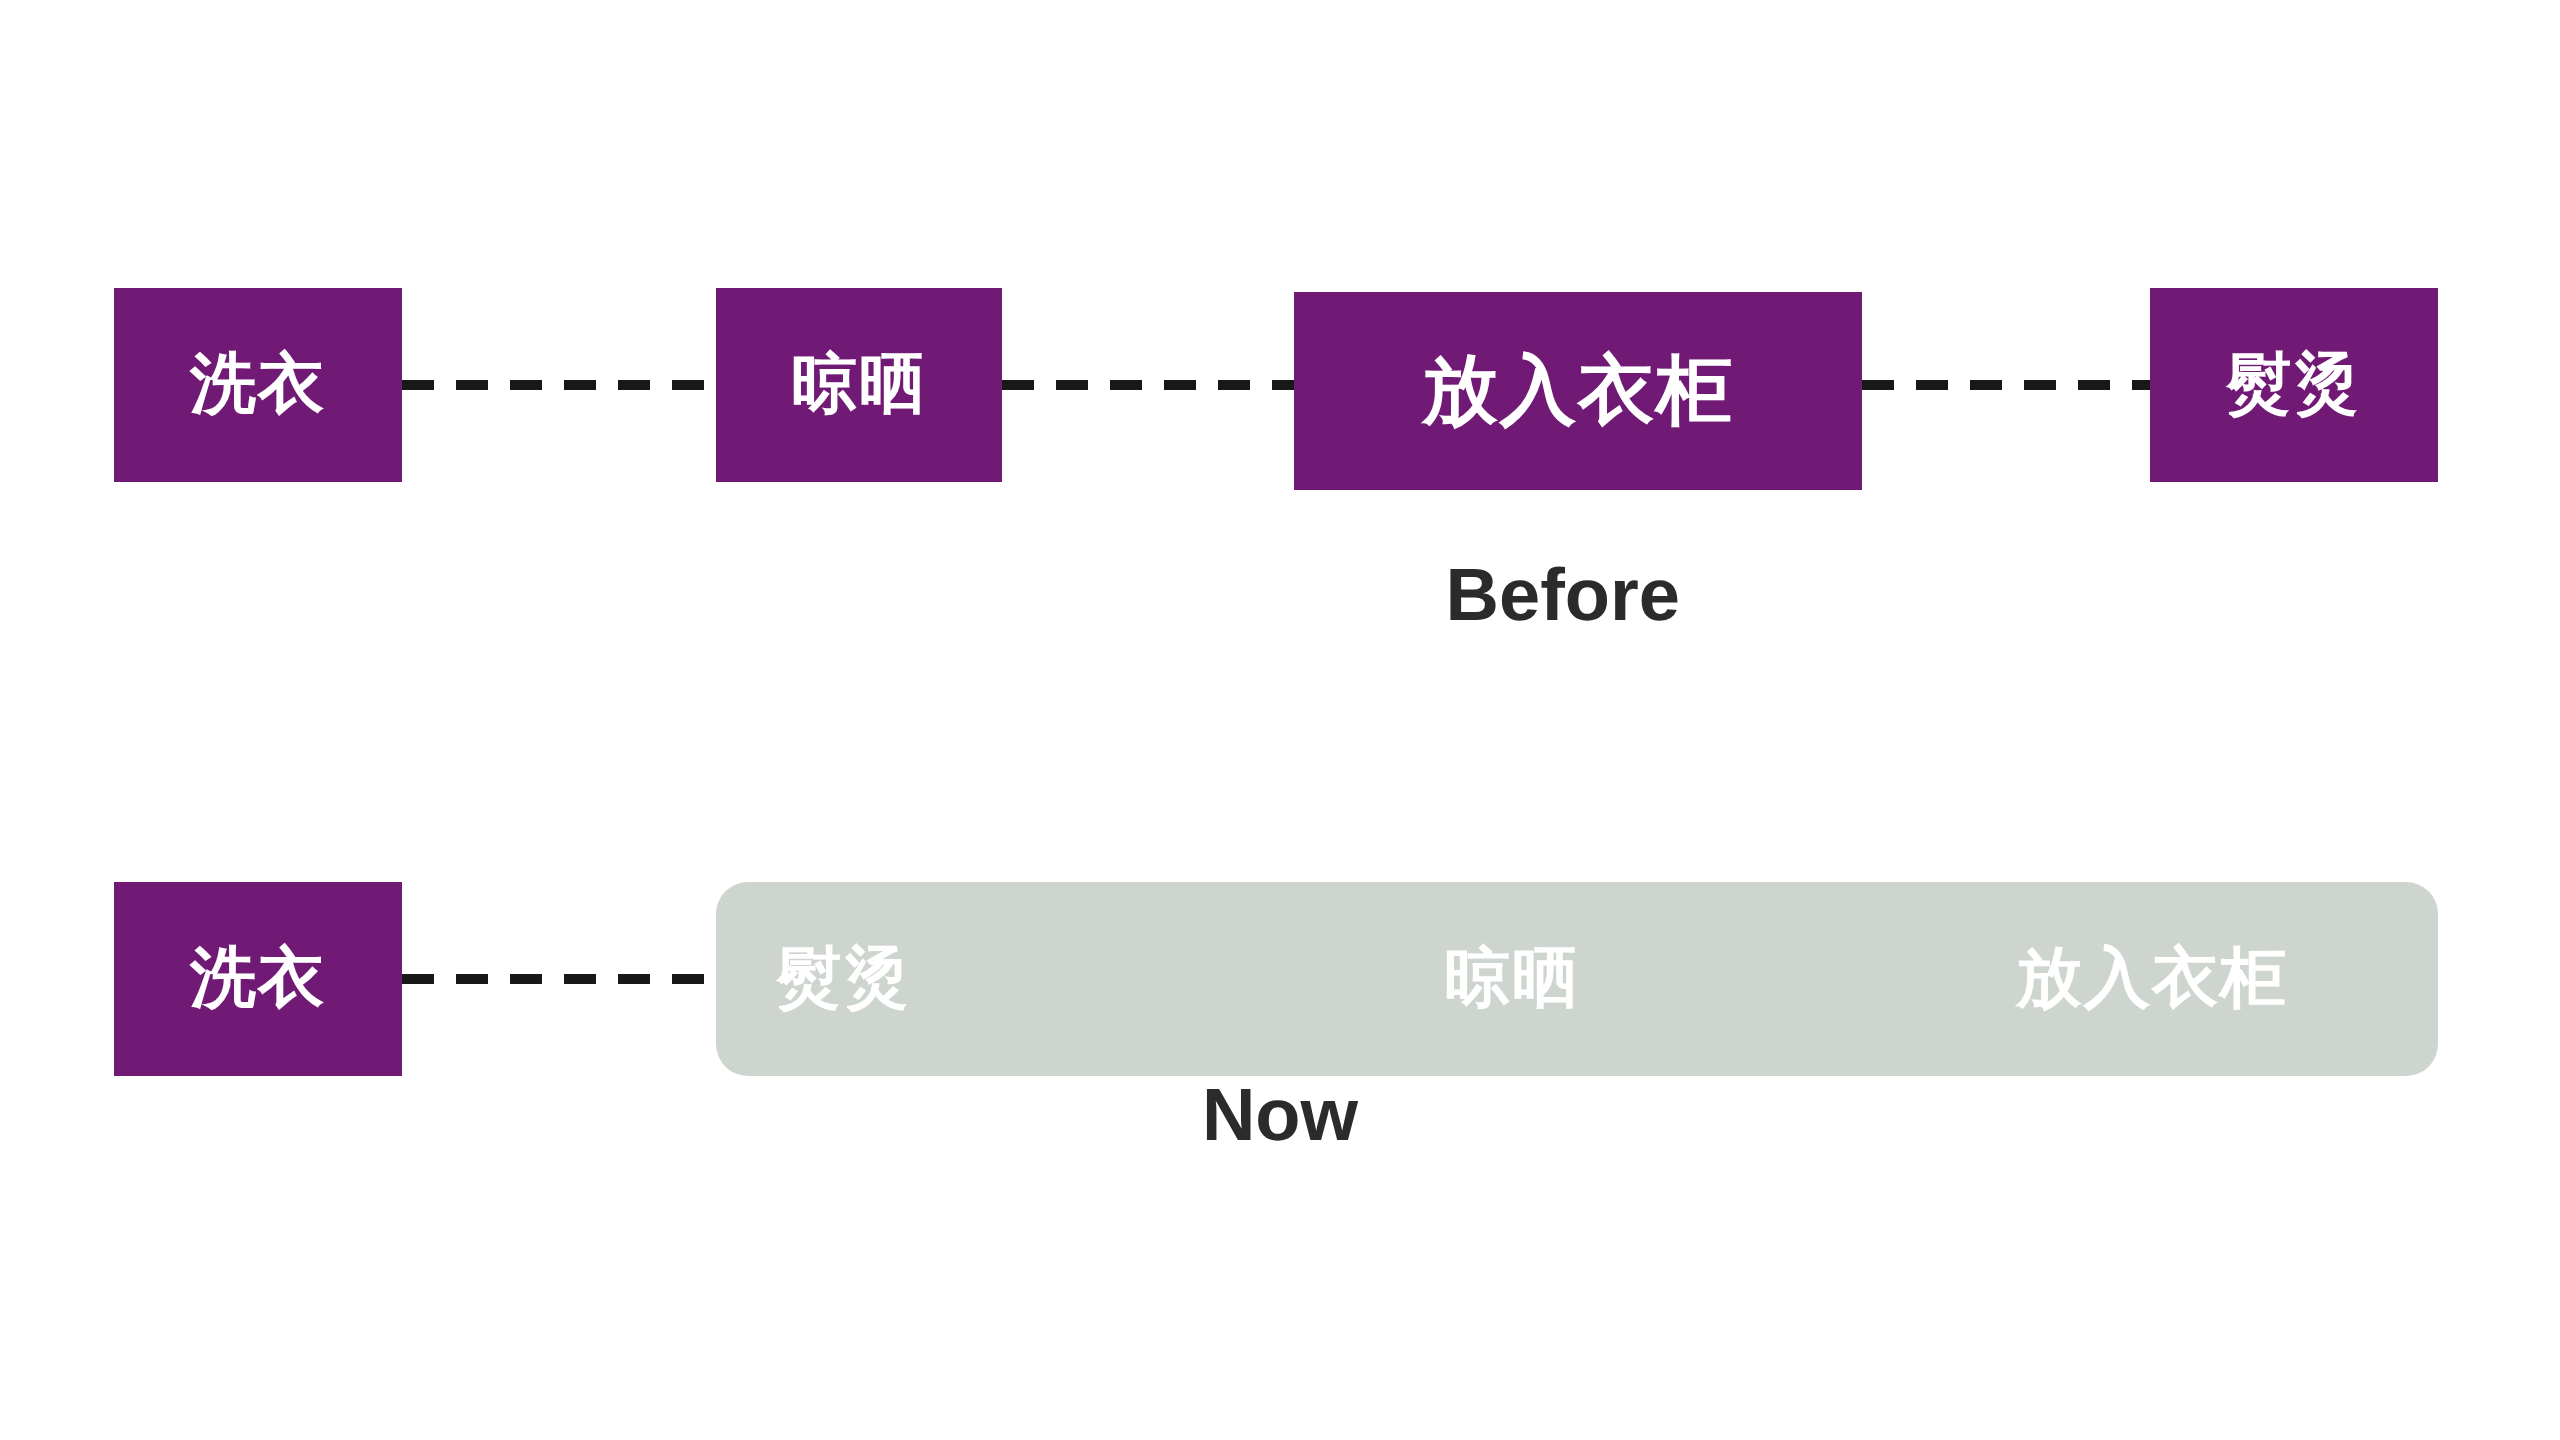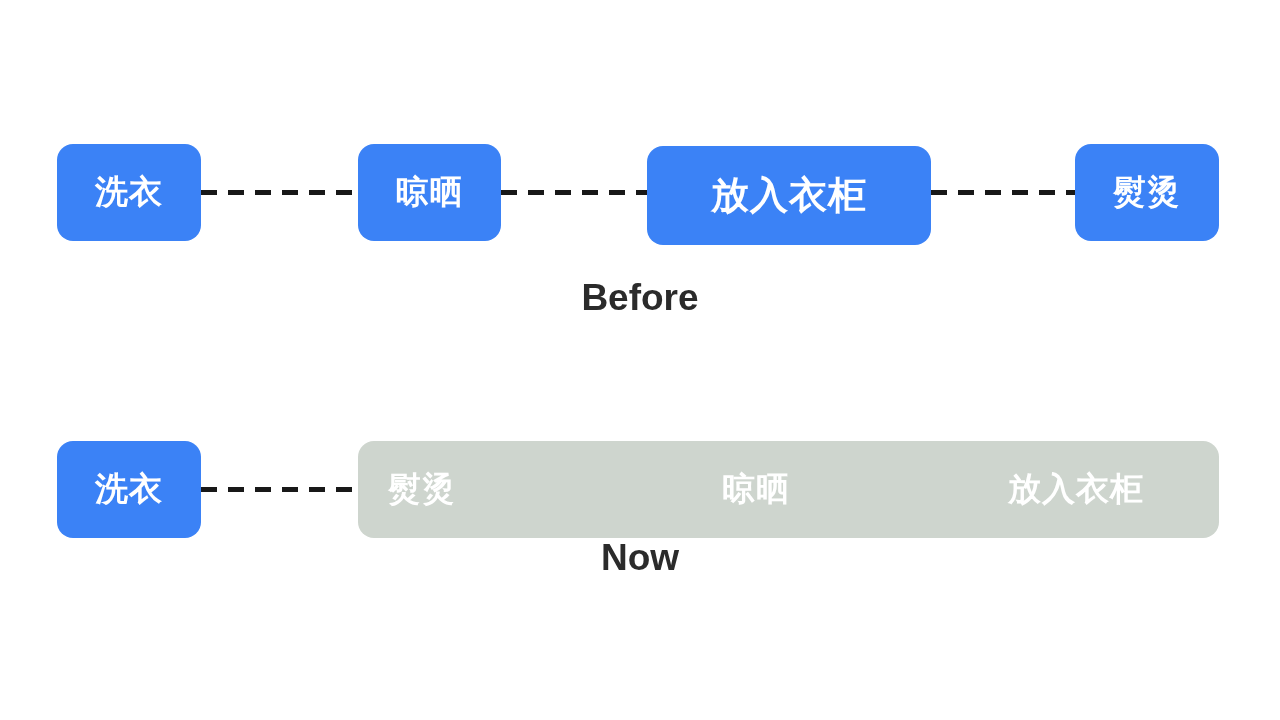--- a/index.html
+++ b/index.html
@@ -20,22 +20,22 @@
     left: 0;
     top: 0;
     width: 1280px;
     height: 720px;
   }
 
   
   .node {
     position: absolute;
     box-sizing: border-box;
-    background: #3b82f6;
-    border-radius: 16px;
+    background: #701a75;
+    border-radius: 0;
     display: flex;
     align-items: center;
     color: #ffffff;
     font-weight: 700;
     letter-spacing: 1px;
     white-space: nowrap;
   }
 
   .wide-node {
     position: absolute;
@@ -78,21 +78,21 @@
   
   #node-wash-1      { left: 57px;   top: 144px; width: 144px; height: 97px; font-size: 33px; justify-content: center; }
   #node-dry-1       { left: 358px;  top: 144px; width: 143px; height: 97px; font-size: 33px; justify-content: center; }
   #node-closet-1    { left: 647px;  top: 146px; width: 284px; height: 99px; font-size: 38px; justify-content: center; }
   #node-iron-1      { left: 1075px; top: 144px; width: 144px; height: 97px; font-size: 33px; justify-content: center; }
 
   #conn-1 { left: 201px; top: 190px; width: 157px; }
   #conn-2 { left: 501px; top: 190px; width: 146px; }
   #conn-3 { left: 931px; top: 190px; width: 144px; }
 
-  #caption-before { left: 440px; top: 277px; width: 400px; font-size: 37px; }
+  #caption-before { left: 440px; top: 277px; width: 400px; font-size: 37px; text-align: right; }
 
   
   #node-wash-2   { left: 57px;  top: 441px; width: 144px; height: 97px; font-size: 33px; justify-content: center; }
   #node-parallel { left: 358px; top: 441px; width: 861px; height: 97px; }
 
   #conn-4 { left: 201px; top: 487px; width: 157px; }
 
   #seg-iron   { left: 30px;  font-size: 33px; }
   #seg-dry    { left: 364px; font-size: 33px; }
   #seg-closet { left: 650px; font-size: 33px; }

